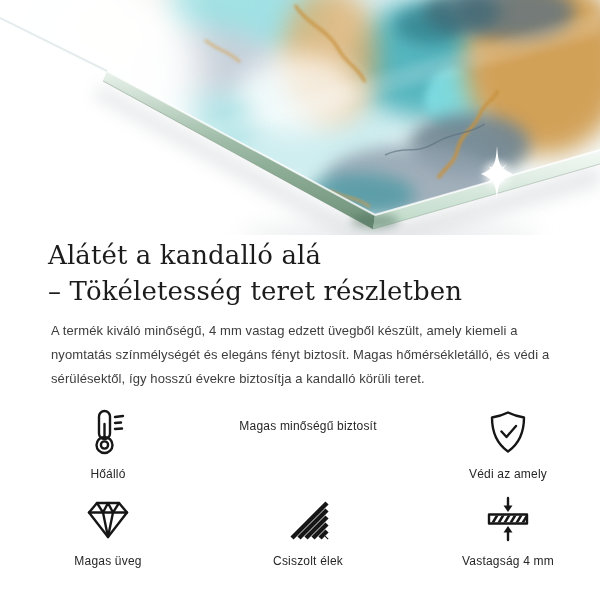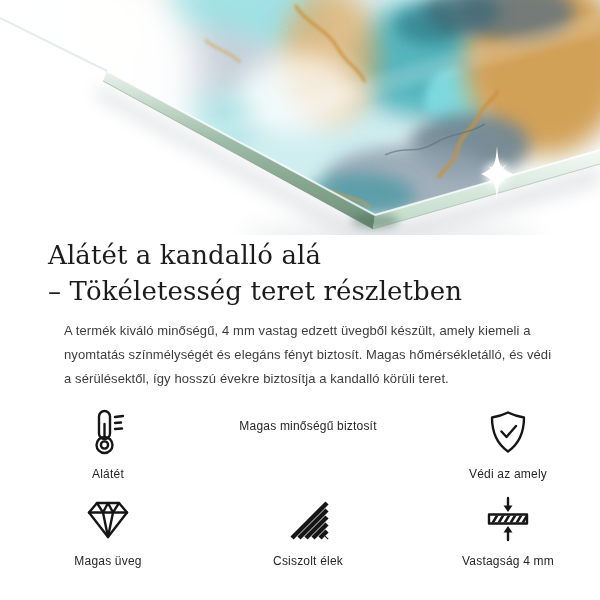--- a/index.html
+++ b/index.html
@@ -17,21 +17,21 @@
     margin: 2px 0 0 0;
     font-family: "DejaVu Serif", "Liberation Serif", serif;
     font-weight: 400;
     font-size: 26px;
     line-height: 36px;
     color: #1c1c1c;
     letter-spacing: 0.1px;
   }
   h1 span { display: block; }
   .desc {
-    margin: 10px 0 0 16px;
+    margin: 10px 0 0 3px;
     max-width: 512px;
     font-size: 13px;
     line-height: 24px;
     color: #3d3d3d;
     letter-spacing: 0.1px;
   }
   .features {
     margin-top: 17px;
     width: 600px; margin-left: -40px;
     display: grid;
@@ -167,21 +167,21 @@
           <svg width="44" height="48" viewBox="0 0 44 48">
             <rect class="ic" x="13" y="3" width="11" height="28" rx="5.5"></rect>
             <line class="ic" x1="18.5" y1="16" x2="18.5" y2="30" stroke-width="3"></line>
             <circle class="ic" cx="18.5" cy="37" r="8"></circle>
             <circle class="ic" cx="18.5" cy="37" r="3.6"></circle>
             <line class="ic" x1="29" y1="9" x2="37" y2="8" stroke-width="2.2"></line>
             <line class="ic" x1="29" y1="15" x2="35" y2="14.5" stroke-width="2.2"></line>
             <line class="ic" x1="29" y1="21" x2="36" y2="20.5" stroke-width="2.2"></line>
           </svg>
         </div>
-        <div class="feature-label">Alátét</div>
+        <div class="feature-label">Hőálló</div>
       </div>
 
       <div class="feature">
         <div class="feature-label">Magas minőségű biztosít</div>
       </div>
 
       <div class="feature">
         <div class="icon-wrap">
           <svg width="48" height="48" viewBox="0 0 48 48">
             <path class="ic" stroke-width="2.6" d="M24,4.5 C29,7 34,8.5 40,9.5 C40,24 35.5,35.5 24,43.5 C12.5,35.5 8,24 8,9.5 C14,8.5 19,7 24,4.5 Z"></path>

